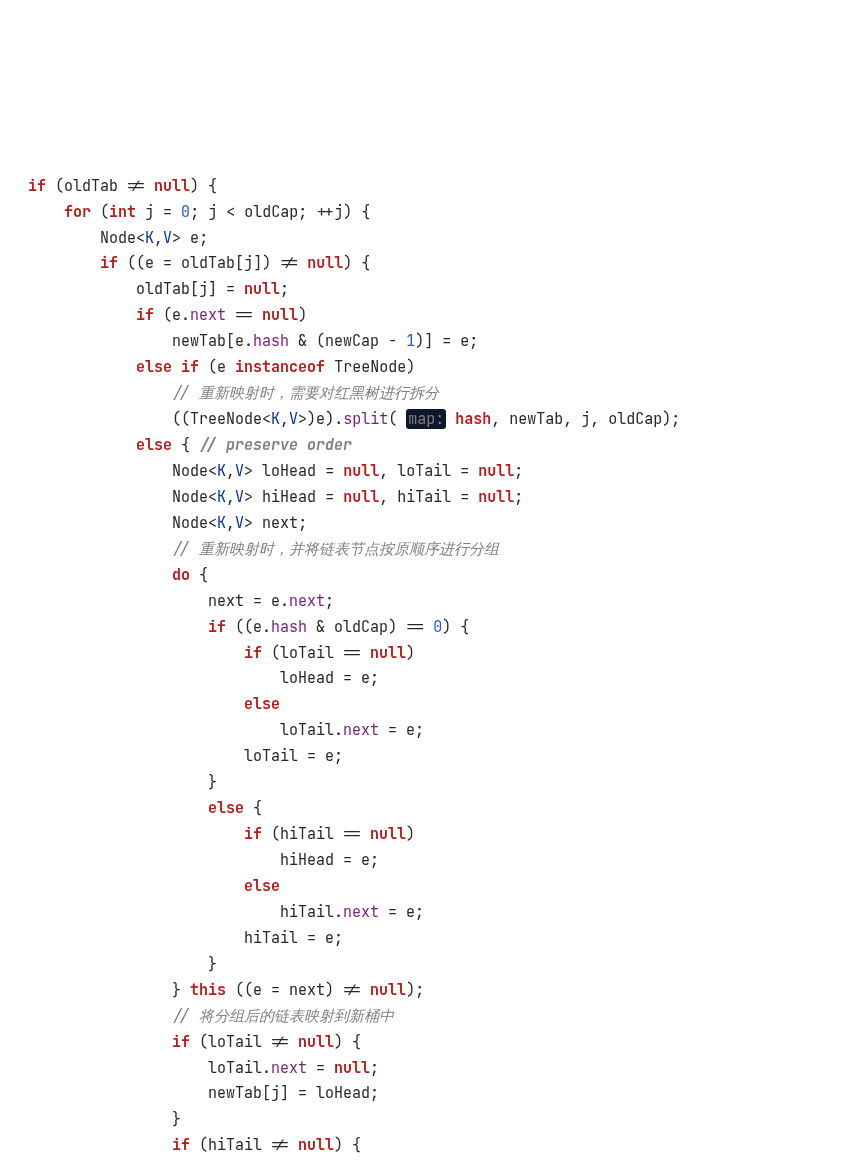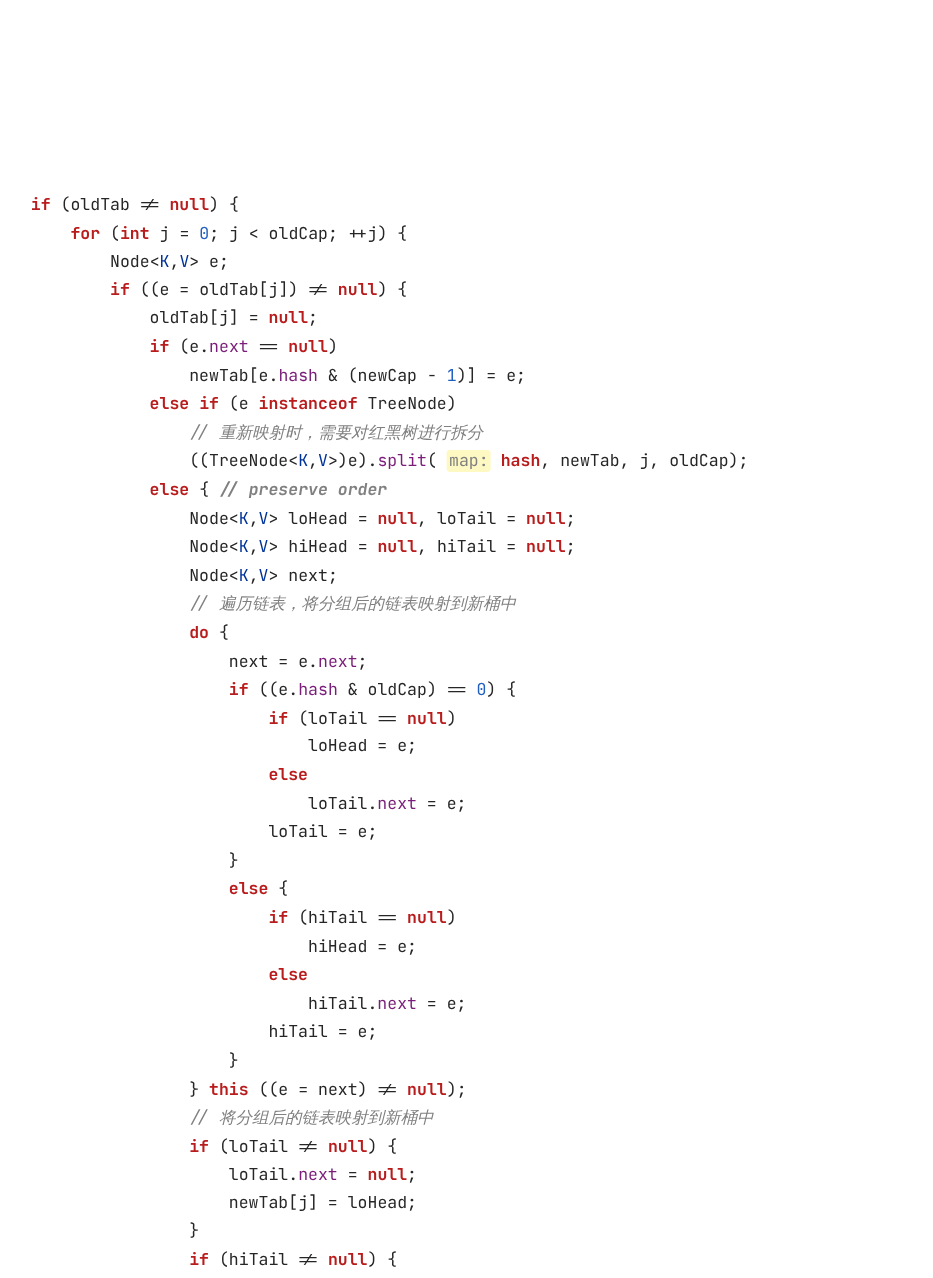--- a/index.html
+++ b/index.html
@@ -14,21 +14,21 @@
 }
 .code{display:block;}
 .kw{color:#b91c1c;font-weight:600;}        
 .ty{color:#003399;}                        
 .num{color:#1f5fbf;}                        
 .com{color:#808080;font-style:italic;}     
 .comk{color:#808080;font-weight:600;}
 .fld{color:#7a1e7a;}                        
 .und{text-decoration-color:#808080;} 
 .dim{color:#808080;font-style:normal;}     
-.hint{color:#808080;background:#fef9c3;border-radius:3px;padding:0 2px;}
+.hint{color:#808080;background:#0f172a;border-radius:3px;padding:0 2px;}
 .guide{color:#cfcfcf;}                      
 </style>
 </head>
 <body>
 
 
 
 <div class="code">
 <span class="guide"></span><span class="dim"></span>
 <span class="kw">if</span> (<span>oldTab</span> != <span class="kw">null</span>) {
@@ -38,21 +38,21 @@
             <span>oldTab</span>[<span>j</span>] = <span class="kw">null</span>;
             <span class="kw">if</span> (<span>e</span>.<span class="fld">next</span> == <span class="kw">null</span>)
                 <span>newTab</span>[<span>e</span>.<span class="fld">hash</span> &amp; (<span>newCap</span> - <span class="num">1</span>)] = <span>e</span>;
             <span class="kw">else</span> <span class="kw">if</span> (<span>e</span> <span class="kw">instanceof</span> <span>TreeNode</span>)
                 <span class="com">// 重新映射时，需要对红黑树进行拆分</span>
                 ((<span>TreeNode</span>&lt;<span class="ty">K</span>,<span class="ty">V</span>&gt;)<span>e</span>).<span class="fld">split</span>( <span class="hint">map:</span> <span class="kw">hash</span>, <span>newTab</span>, <span>j</span>, <span>oldCap</span>);
             <span class="kw">else</span> { <span class="com"><span class="comk">// preserve order</span></span>
                 <span>Node</span>&lt;<span class="ty">K</span>,<span class="ty">V</span>&gt; <span class="und">loHead</span> = <span class="kw">null</span>, <span class="und">loTail</span> = <span class="kw">null</span>;
                 <span>Node</span>&lt;<span class="ty">K</span>,<span class="ty">V</span>&gt; <span class="und">hiHead</span> = <span class="kw">null</span>, <span class="und">hiTail</span> = <span class="kw">null</span>;
                 <span>Node</span>&lt;<span class="ty">K</span>,<span class="ty">V</span>&gt; <span class="und">next</span>;
-                <span class="com">// 遍历链表，将分组后的链表映射到新桶中</span>
+                <span class="com">// 重新映射时，并将链表节点按原顺序进行分组</span>
                 <span class="kw">do</span> {
                     <span class="und">next</span> = <span>e</span>.<span class="fld">next</span>;
                     <span class="kw">if</span> ((<span>e</span>.<span class="fld">hash</span> &amp; <span>oldCap</span>) == <span class="num">0</span>) {
                         <span class="kw">if</span> (<span class="und">loTail</span> == <span class="kw">null</span>)
                             <span class="und">loHead</span> = <span>e</span>;
                         <span class="kw">else</span>
                             <span class="und">loTail</span>.<span class="fld">next</span> = <span>e</span>;
                         <span class="und">loTail</span> = <span>e</span>;
                     }
                     <span class="kw">else</span> {

